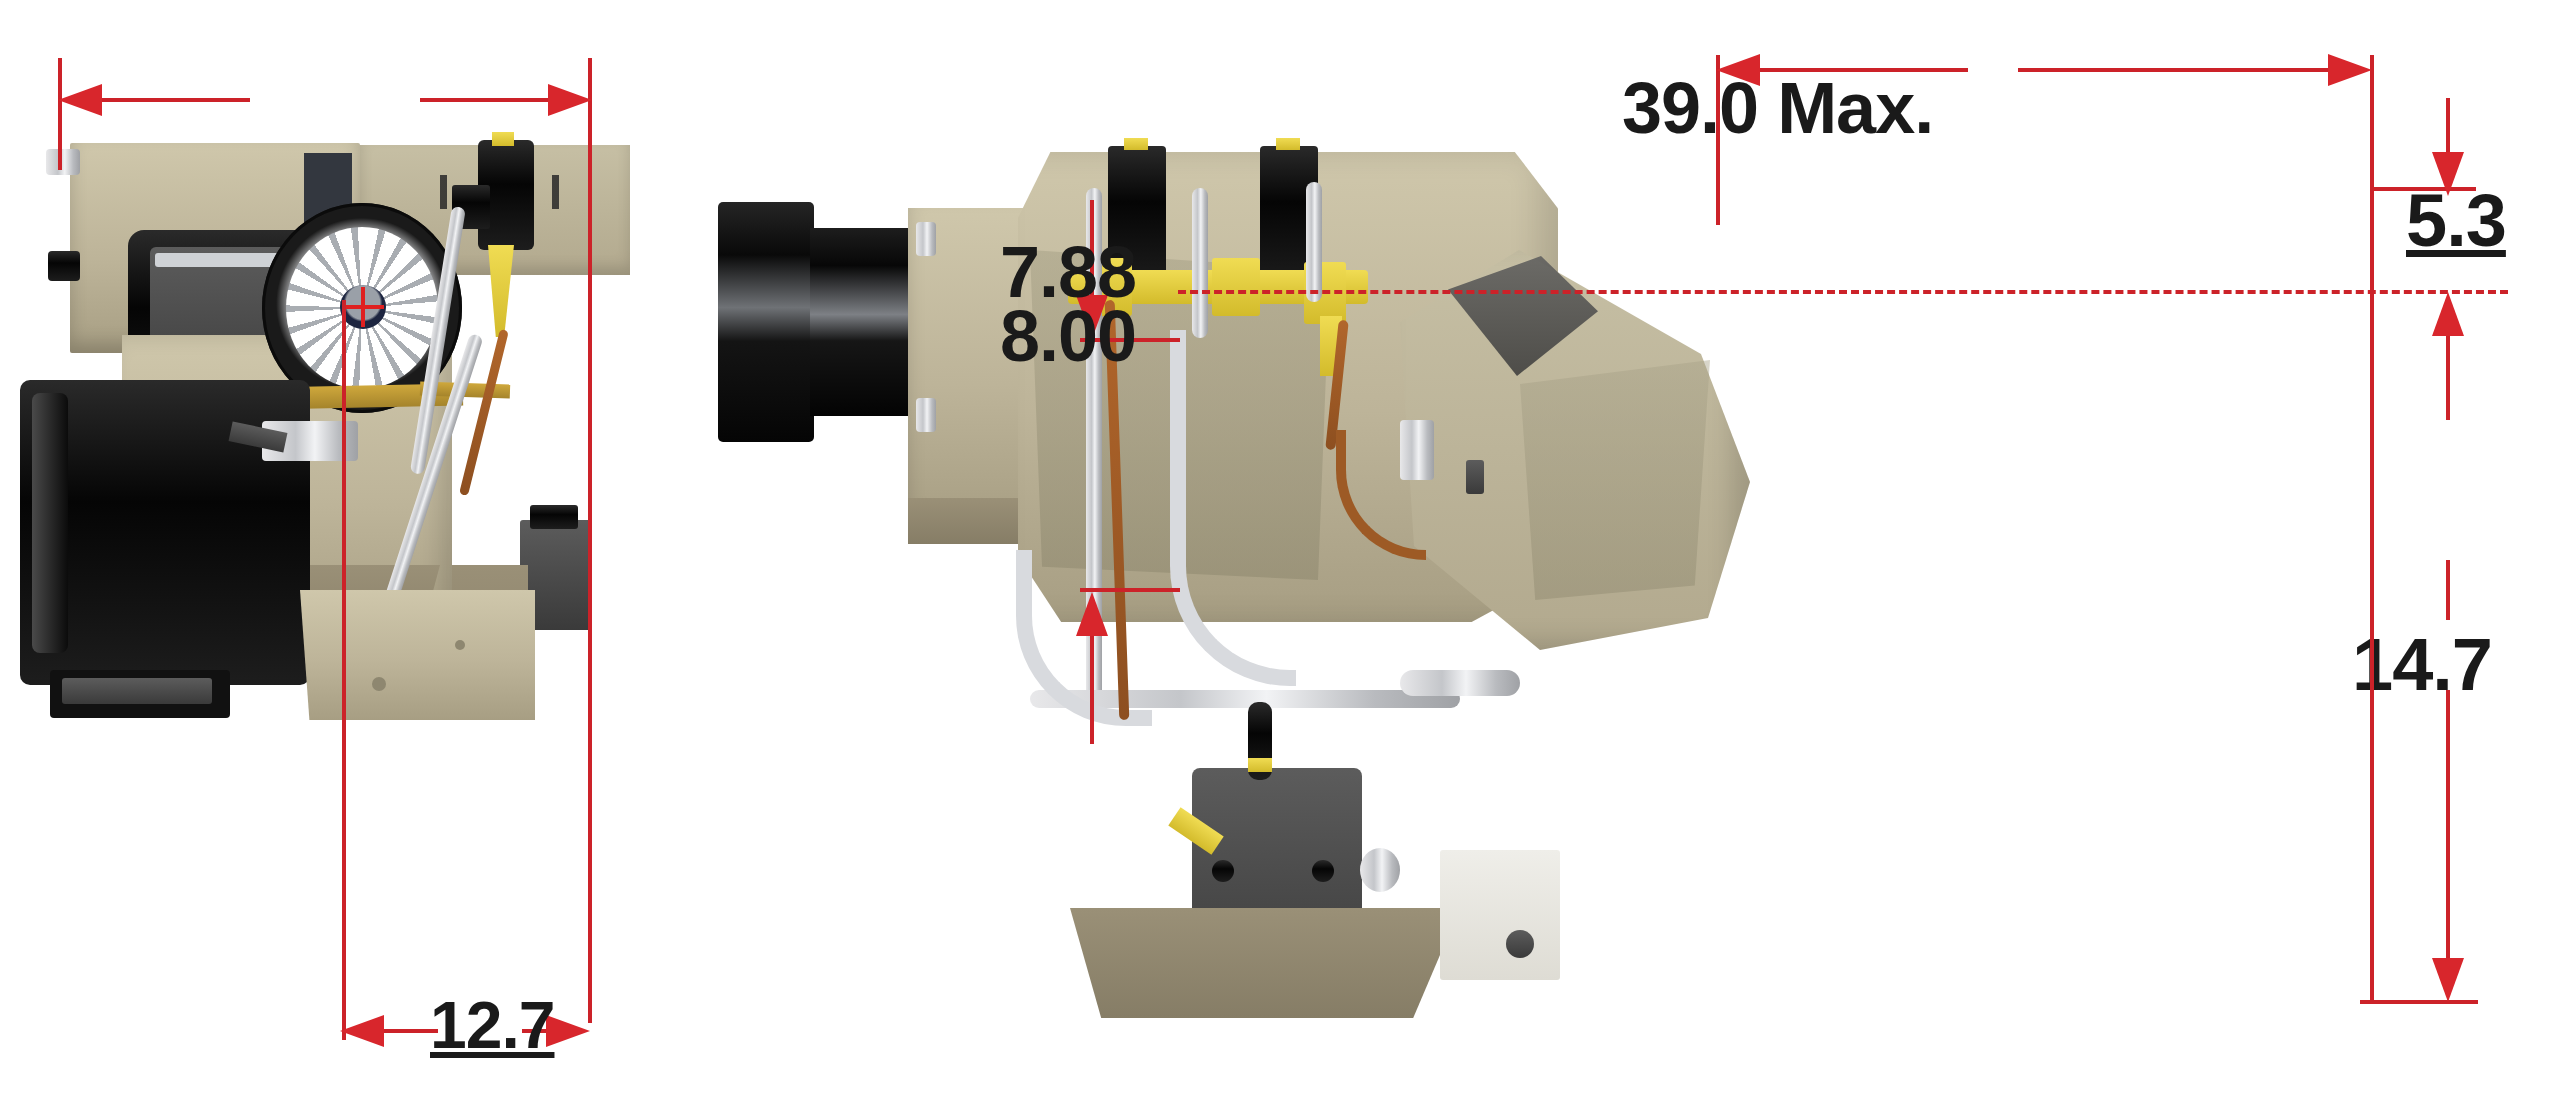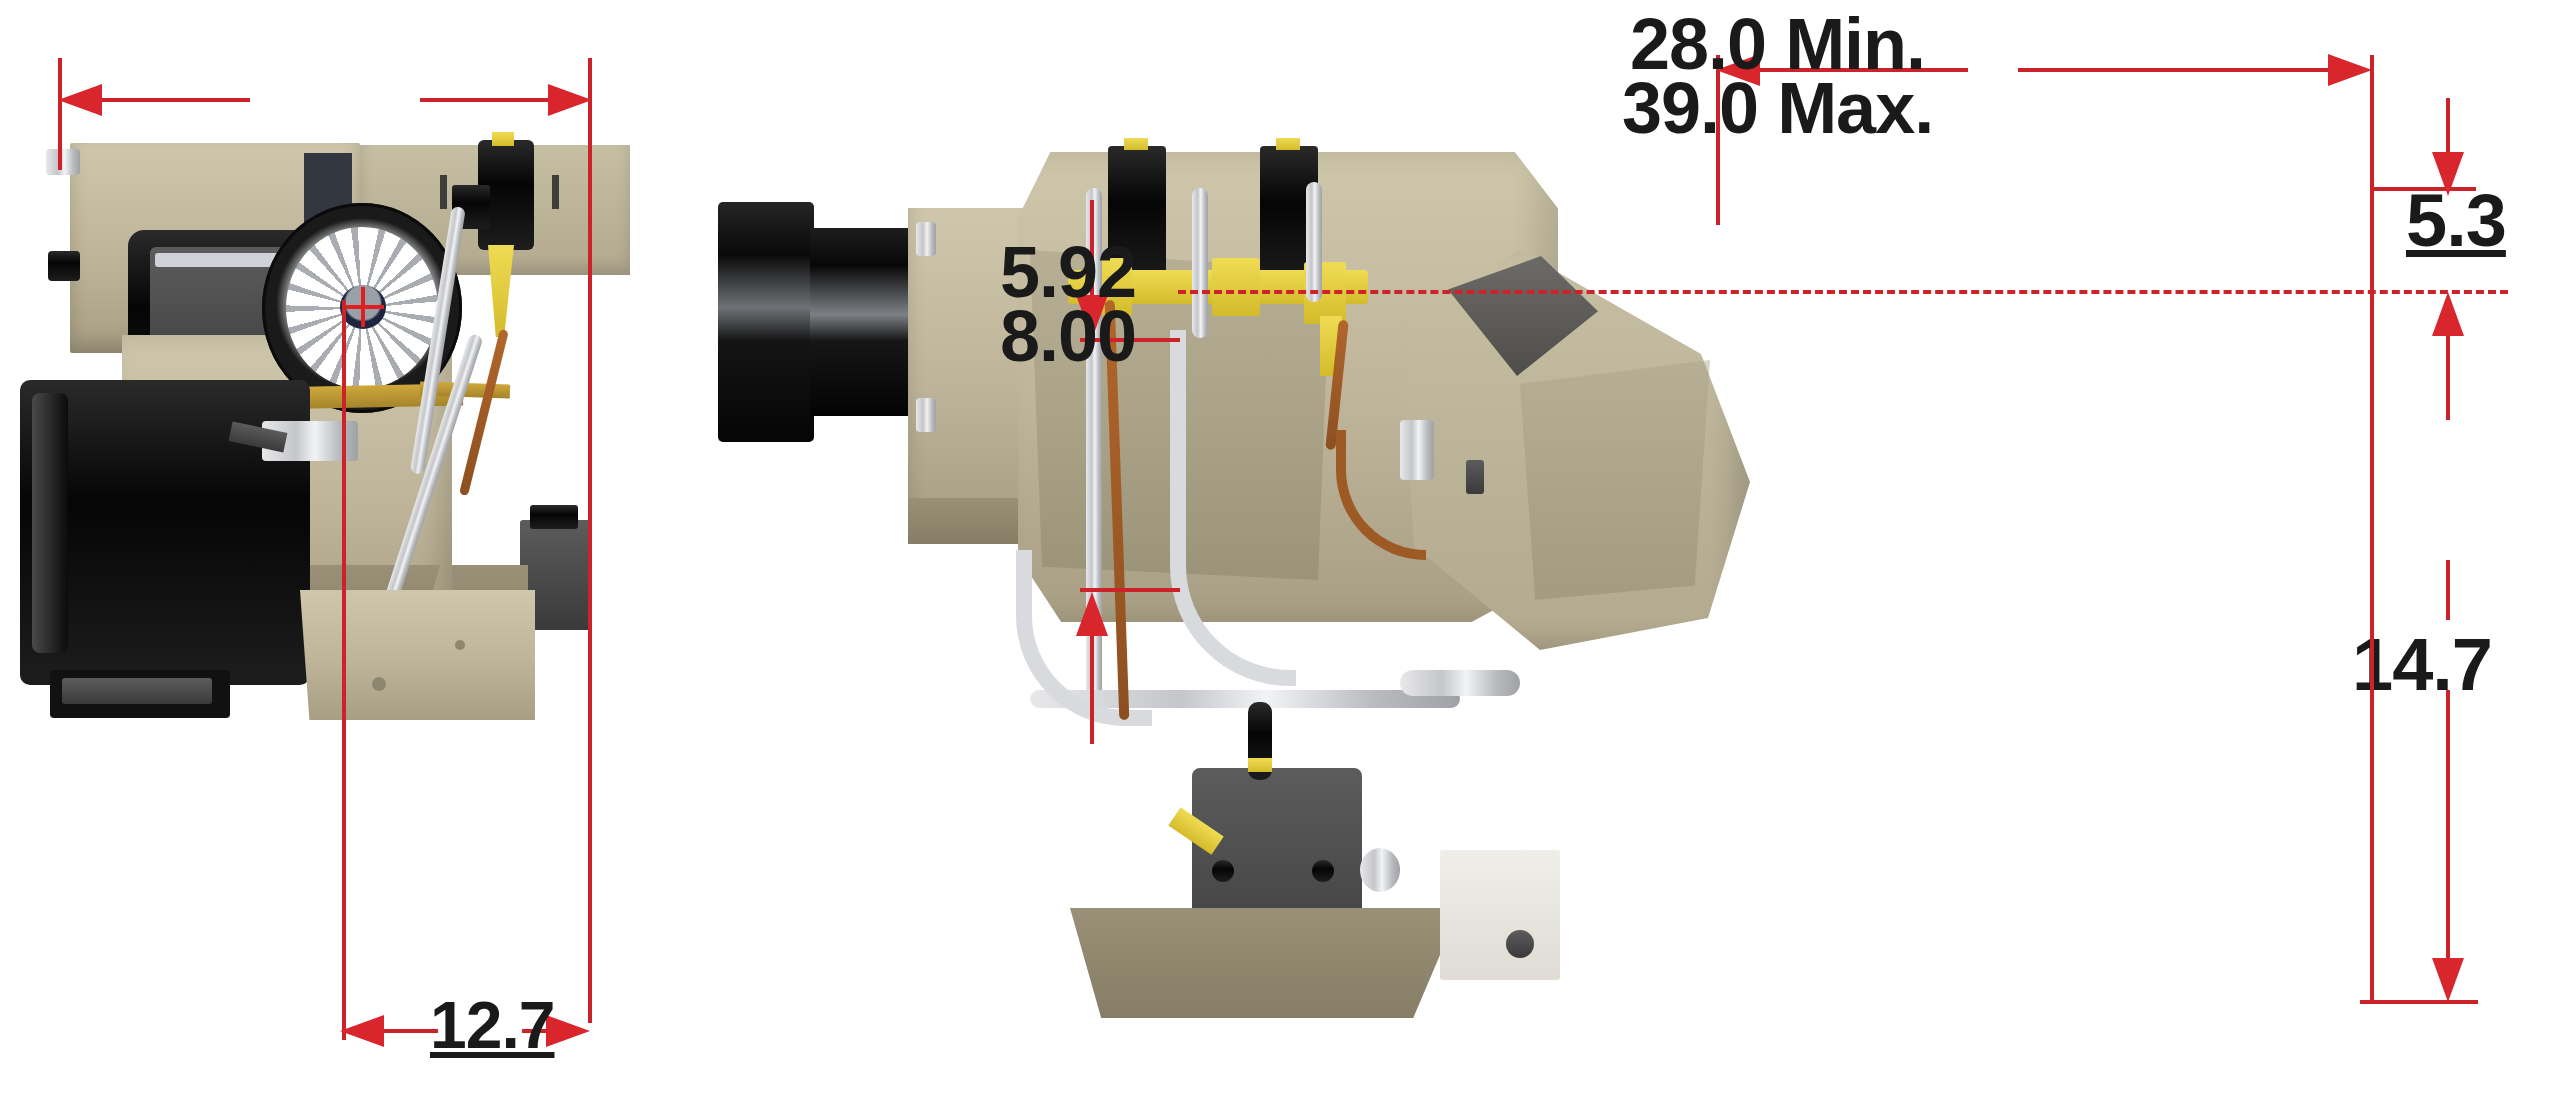--- a/index.html
+++ b/index.html
@@ -221,30 +221,29 @@
   <div class="arrow arrow-left" style="left:340px;top:1015px;"></div>
   <div class="arrow arrow-right" style="left:546px;top:1015px;"></div>
   <div class="dim-text" style="left:430px;top:992px;font-size:66px;text-decoration:underline;">12.7</div>
 
   <div class="ext-line" style="left:1716px;top:55px;width:4px;height:170px;"></div>
   <div class="ext-line" style="left:2370px;top:55px;width:4px;height:450px;"></div>
   <div class="dim-line" style="left:1758px;top:68px;width:210px;height:4px;"></div>
   <div class="dim-line" style="left:2018px;top:68px;width:310px;height:4px;"></div>
   <div class="arrow arrow-left" style="left:1716px;top:54px;"></div>
   <div class="arrow arrow-right" style="left:2328px;top:54px;"></div>
-  <div class="dim-text" style="left:1630px;top:8px;font-size:72px;">28.0 Min.</div>
   <div class="dim-text" style="left:1622px;top:72px;font-size:72px;">39.0 Max.</div>
 
   <div class="ext-line" style="left:1080px;top:338px;width:100px;height:4px;"></div>
   <div class="ext-line" style="left:1080px;top:588px;width:100px;height:4px;"></div>
   <div class="dim-line" style="left:1090px;top:200px;width:4px;height:100px;"></div>
   <div class="dim-line" style="left:1090px;top:634px;width:4px;height:110px;"></div>
   <div class="arrow arrow-down" style="left:1076px;top:295px;"></div>
   <div class="arrow arrow-up" style="left:1076px;top:592px;"></div>
-  <div class="dim-text" style="left:1000px;top:236px;font-size:72px;">5.92</div>
+  <div class="dim-text" style="left:1000px;top:236px;font-size:72px;">7.88</div>
   <div class="dim-text" style="left:1000px;top:300px;font-size:72px;">8.00</div>
 
   <div class="dash-h" style="left:1178px;top:290px;width:1330px;"></div>
 
   <div class="ext-line" style="left:2370px;top:187px;width:106px;height:4px;"></div>
   <div class="dim-line" style="left:2446px;top:98px;width:4px;height:66px;"></div>
   <div class="arrow arrow-down" style="left:2432px;top:152px;"></div>
   <div class="dim-line" style="left:2446px;top:334px;width:4px;height:86px;"></div>
   <div class="arrow arrow-up" style="left:2432px;top:292px;"></div>
   <div class="dim-text" style="left:2406px;top:184px;font-size:74px;text-decoration:underline;">5.3</div>

